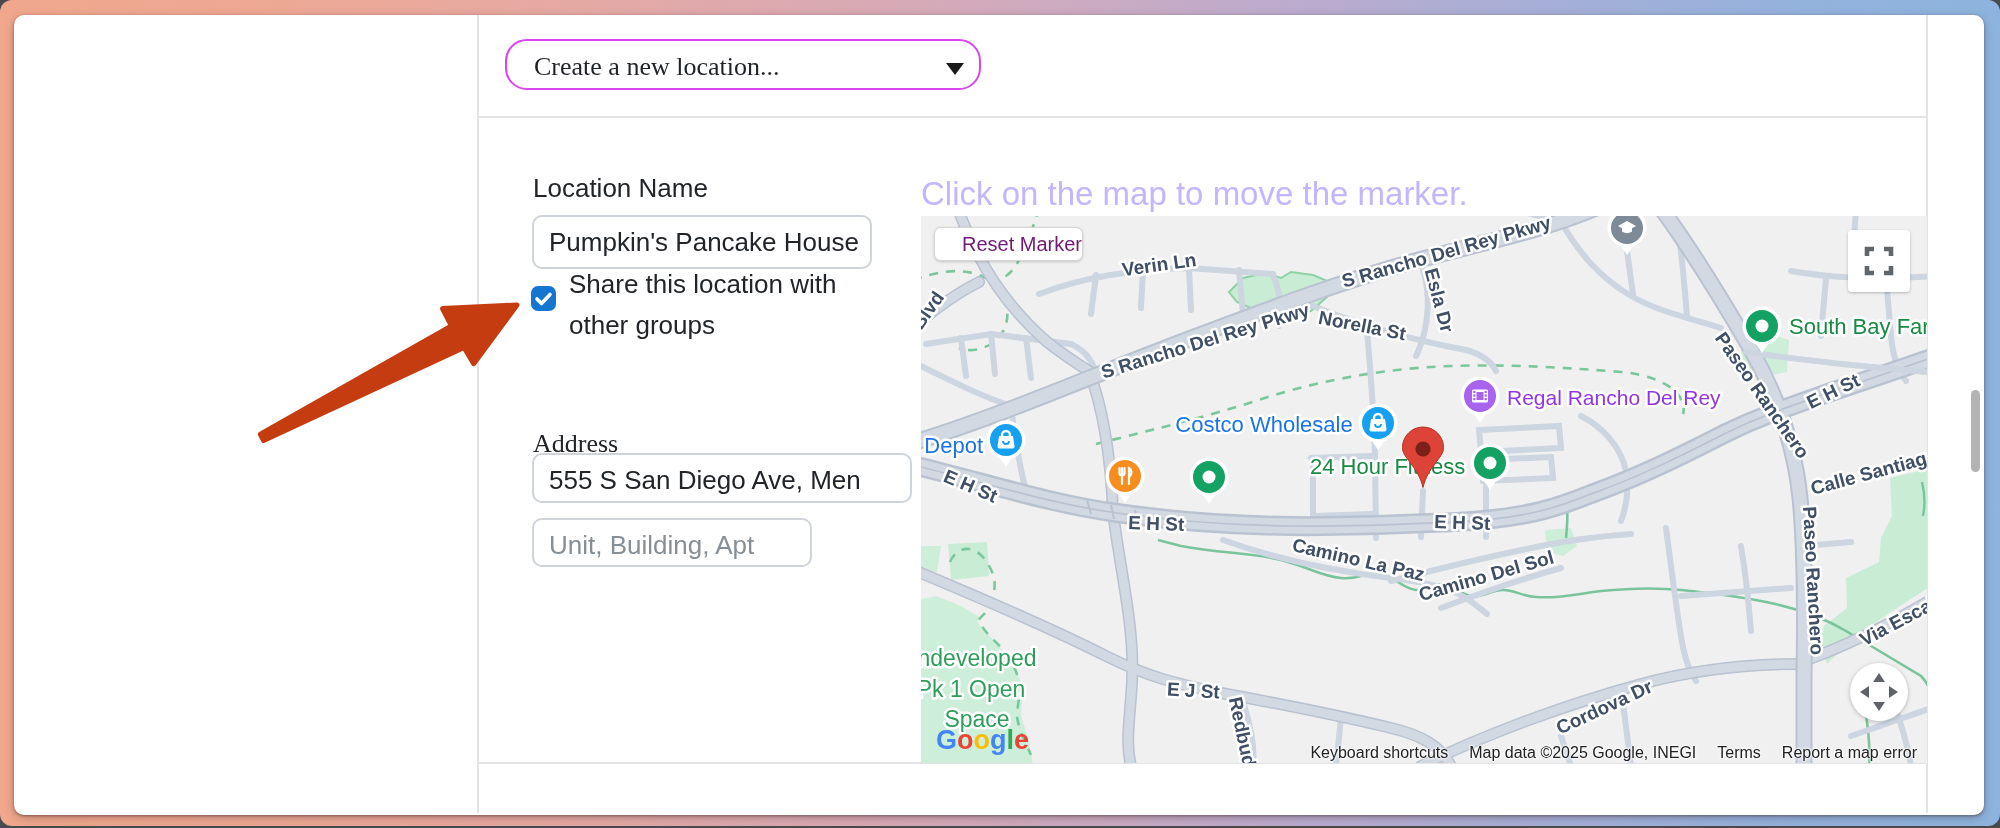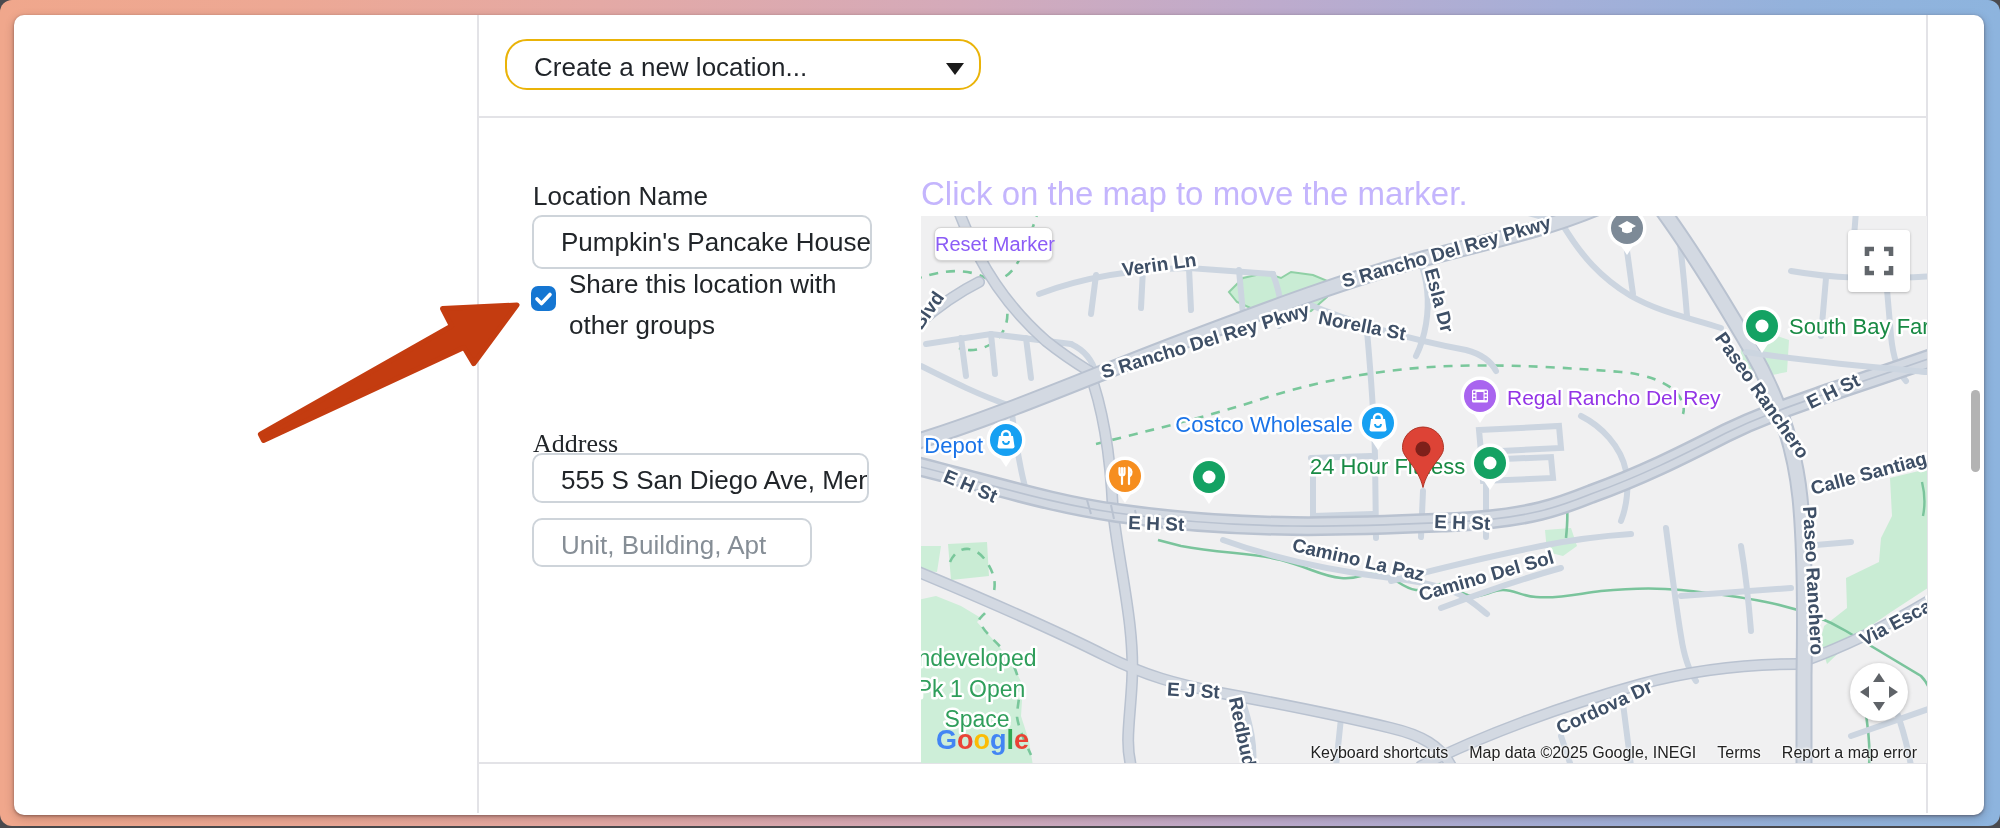--- a/index.html
+++ b/index.html
@@ -5,35 +5,35 @@
 * { margin:0; padding:0; box-sizing:border-box; }
 html,body { width:2000px; height:828px; overflow:hidden; background:#4a4a4e; font-family:"Liberation Sans", sans-serif; }
 .abs { position:absolute; }
 #grad { position:absolute; left:0; top:0; width:2000px; height:826px; border-radius:12px;
   background:linear-gradient(90deg,#f0a78c 0%,#eda894 14%,#e4a9a5 30%,#d4aaba 48%,#bdabcd 64%,#a5afd8 78%,#93b2dc 90%,#8db4de 100%); }
 #panel { position:absolute; left:14px; top:15px; width:1970px; height:800px; background:#fff; border-radius:10px;
   box-shadow:0 1px 3px rgba(40,20,20,.4), 0 3px 10px rgba(40,20,20,.25); }
 .vl { position:absolute; top:15px; height:798px; width:2px; background:#e3e3e7; }
 .hl { position:absolute; left:478px; width:1449px; height:2px; background:#e3e3e7; }
 #selbox { position:absolute; left:505px; top:39px; width:476px; height:51px; background:#fff;
-  border:2px solid #eab308; border-radius:22px; }
+  border:2px solid #d946ef; border-radius:22px;font-family:Liberation Serif, serif; }
 #selbox .txt { position:absolute; left:27px; top:11px; font-size:26px; color:#1f2328; }
 #selbox .caret { position:absolute; right:15px; top:22px; width:0; height:0;
   border-left:9px solid transparent; border-right:9px solid transparent; border-top:12px solid #1a1a1a; }
 .lbl { position:absolute; font-size:26px; color:#212529; }
 .inp { position:absolute; background:#fff; border:2px solid #ced4da; border-radius:10px; font-size:26px; color:#212529;
-  line-height:50px; padding-left:27px; white-space:nowrap; overflow:hidden; }
+  line-height:50px; padding-left:15px; white-space:nowrap; overflow:hidden; }
 #cb { position:absolute; left:531px; top:286px; width:25px; height:25px; background:#1576d2; border-radius:7px; }
 #cb svg { position:absolute; left:0; top:0; }
 #cblbl { position:absolute; left:569px; top:264px; width:290px; font-size:26px; color:#212529; line-height:41px; }
 #clickmap { position:absolute; left:921px; top:175px; font-size:33px; color:#c4b5fd; }
 #mapwrap { position:absolute; left:921px; top:216px; width:1006px; height:547px; overflow:hidden; background:#f0f0f1; }
 #thumb { position:absolute; left:1971px; top:390px; width:9px; height:82px; border-radius:5px; background:#b3b3b3; }
-#resetbtn { position:absolute; left:13px; top:11px; width:119px; height:34px; background:#fff; border:1px solid #d6d6d6;
-  border-radius:7px; box-shadow:0 1px 3px rgba(0,0,0,.18); font-size:20px; color:#8b5cf6; text-align:left; line-height:32px; white-space:nowrap; }
+#resetbtn { position:absolute; left:13px; top:11px; width:149px; height:34px; background:#fff; border:1px solid #d6d6d6;
+  border-radius:7px; box-shadow:0 1px 3px rgba(0,0,0,.18); font-size:20px; color:#701a75; text-align:right; line-height:32px; white-space:nowrap; }
 #fsbtn { position:absolute; left:927px; top:14px; width:62px; height:62px; background:#fff; border-radius:4px;
   box-shadow:0 1px 3px rgba(0,0,0,.25); }
 #panbtn { position:absolute; left:929px; top:447px; width:58px; height:58px; background:#fff; border-radius:50%;
   box-shadow:0 1px 4px rgba(0,0,0,.25); }
 #glogo { position:absolute; left:15px; top:509px; font-size:27px; font-weight:bold; letter-spacing:0px; }
 #attr { position:absolute; right:10px; top:528px; font-size:16px; color:#222;
   text-shadow:0 0 3px #fff,0 0 3px #fff,0 0 3px #fff; }
 #attr span { margin-left:21px;margin-top:44px; }
 </style>
 </head>
@@ -41,30 +41,30 @@
 <div id="grad"></div>
 <div id="panel"></div>
 <div class="vl" style="left:477px;"></div>
 <div class="vl" style="left:1926px;"></div>
 <div class="hl" style="top:116px;"></div>
 <div class="hl" style="top:762px;"></div>
 <div id="selbox">
     <div class="txt">Create a new location...</div>
     <div class="caret"></div>
   </div>
-<div class="lbl" style="left:533px; top:181px;">Location Name</div>
+<div class="lbl" style="left:533px; top:173px;">Location Name</div>
 <div class="inp" style="left:532px; top:215px; width:340px; height:54px;">Pumpkin's Pancake House</div>
 <div id="cb">
     <svg width="25" height="25" viewBox="0 0 25 25">
       <path d="M6 13 L10.5 17.5 L19 8.5" fill="none" stroke="#fff" stroke-width="3.6" stroke-linecap="round" stroke-linejoin="round"></path>
     </svg>
   </div>
 <div id="cblbl">Share this location with other&nbsp;groups</div>
 <div class="lbl" style="left:533px; top:429px;font-family:Liberation Serif, serif;">Address</div>
-<div class="inp" style="left:532px; top:453px; width:337px; height:50px;">555 S San Diego Ave, Men</div>
+<div class="inp" style="left:532px; top:453px; width:380px; height:50px;">555 S San Diego Ave, Men</div>
 <div class="inp" style="left:532px; top:518px; width:280px; height:49px; color:#868e96;">Unit, Building, Apt</div>
 <div id="clickmap">Click on the map to move the marker.</div>
 <div id="mapwrap">
 <svg id="map" width="1006" height="547" viewBox="0 0 1006 547" style="position:absolute;left:0;top:0;overflow:hidden;">
 <rect x="0" y="0" width="1006" height="547" fill="#f0f0f1"></rect>
 <path d="M 308,76 L 322,62 L 344,57 L 360,62 L 370,56 L 392,59 L 409,66 L 406,81 L 390,95 L 362,99 L 334,94 L 316,86 Z" fill="#c9ecd4" stroke="#8fd0a5" stroke-width="2"></path>
 <path d="M 27,328 L 66,326 L 68,360 L 30,364 Z" fill="#c9ecd4"></path>
       <path d="M -8,330 L 20,330 L 16,356 L -8,354 Z" fill="#cdeed8"></path>
       <path d="M -8,385 L 15,380 L 40,390 L 60,402 L 56,406 L 78,430 L 95,455 L 102,470 L 100,500 L 108,525 L 112,550 L -8,550 Z" fill="#cdeed8"></path>
 <path d="M 969,262 L 1006,253 L 1010,253 L 1010,370 L 970,396 L 935,420 L 906,448 L 899,426 L 903,410 L 926,392 L 925,362 L 958,346 L 960,322 L 971,300 Z" fill="#c9ecd4"></path>

